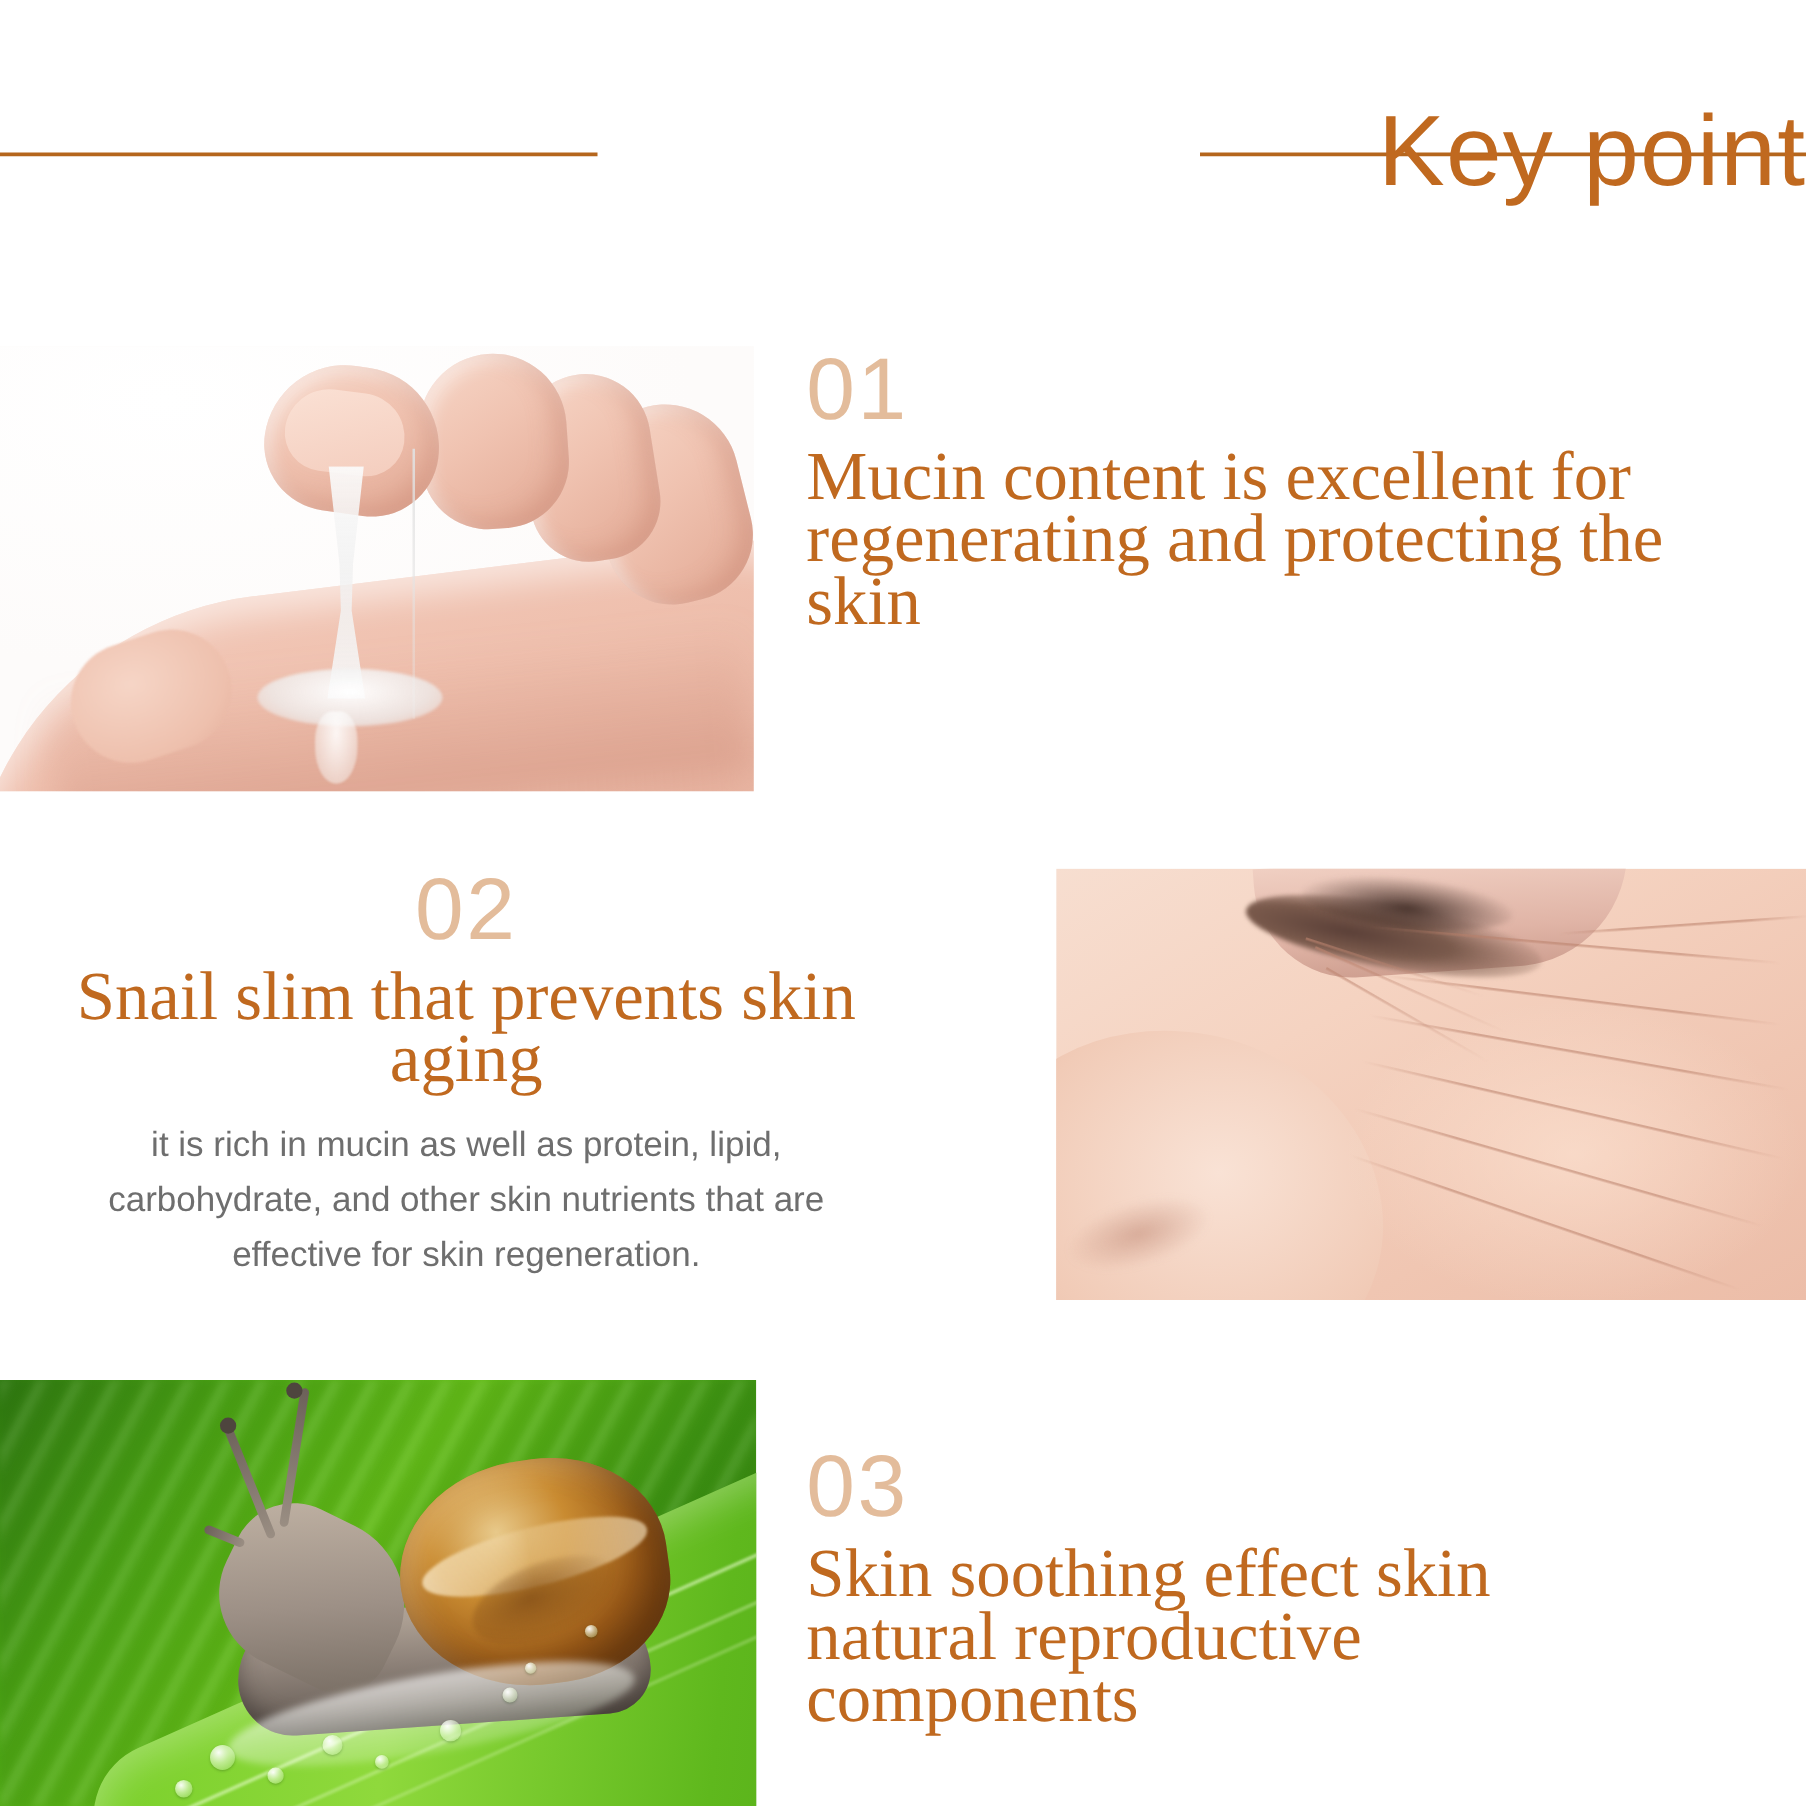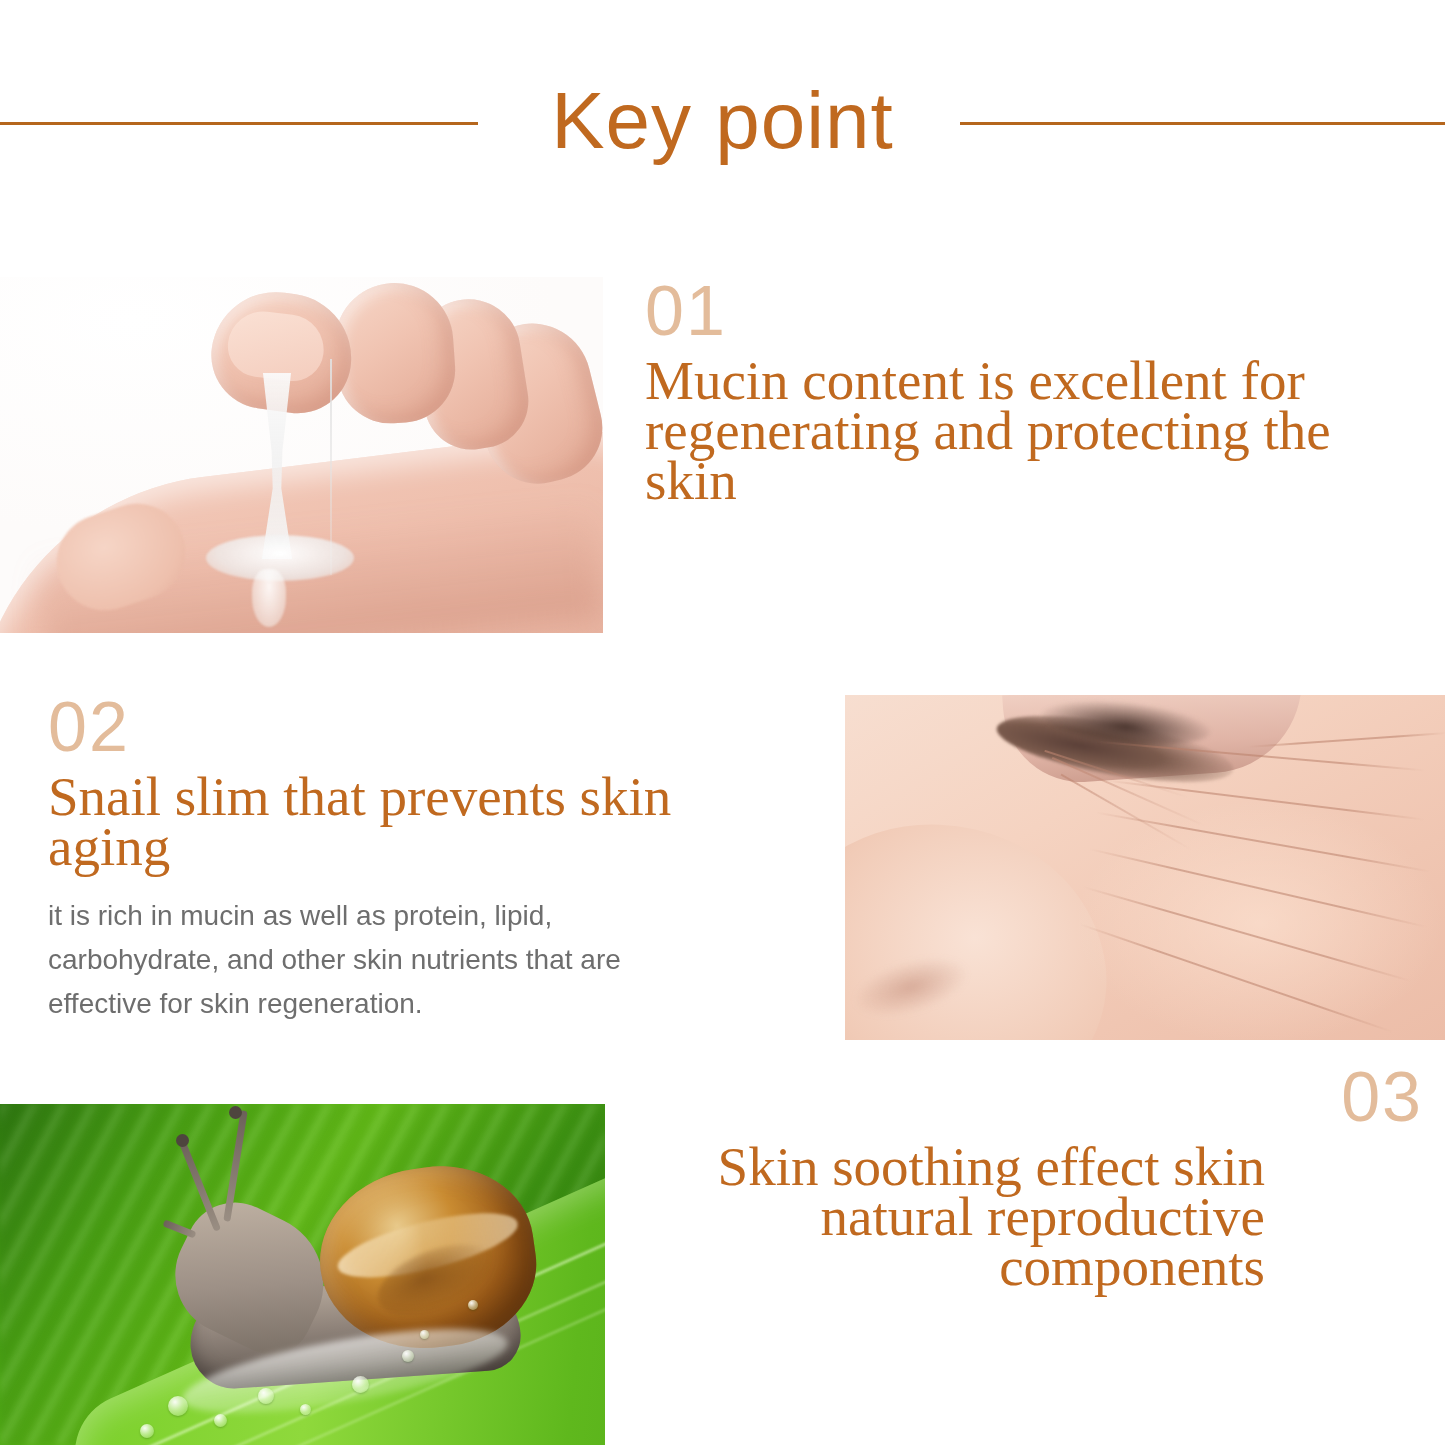--- a/index.html
+++ b/index.html
@@ -12,21 +12,21 @@
   }
   .page{position:relative;width:1445px;height:1445px;background:#fff;}
 
   
   .header{position:absolute;left:0;top:62px;width:1445px;height:120px;}
   .rule{position:absolute;top:60px;height:3px;background:#b5661d;}
   .rule.left{left:0;width:478px;}
   .rule.right{left:960px;width:485px;}
   .header-title{
     position:absolute;left:0;top:0;width:1445px;
-    text-align:center;
+    text-align:right;
     font-family:"Liberation Sans", sans-serif;
     font-size:80px;font-weight:300;line-height:118px;
     color:#c0691f;letter-spacing:1px;
   }
 
   
   .photo{position:absolute;overflow:hidden;background:#f7f3ef;}
   .txt{position:absolute;}
   .num{
     font-family:"Liberation Sans", sans-serif;
@@ -212,21 +212,21 @@
     <div class="gel-strand"></div>
     <div class="gel-pool"></div>
     <div class="gel-drip"></div>
   </div>
 
   <div class="txt" style="left:645px;top:282px;width:778px;">
     <div class="num">01</div>
     <div class="head">Mucin content is excellent for regenerating and protecting the skin</div>
   </div>
 
-  <div class="txt" style="left:48px;top:698px;width:650px;">
+  <div class="txt" style="left:48px;top:698px;width:650px;text-align:center;">
     <div class="num">02</div>
     <div class="head">Snail slim that prevents skin aging</div>
     <div class="body">it is rich in mucin as well as protein, lipid, carbohydrate, and other skin nutrients that are effective for skin regeneration.</div>
   </div>
 
   <div class="photo" id="photo-skin">
     <div class="skin-bg"></div>
     <div class="nose"></div>
     <div class="nostril"></div>
     <div class="eyelid"></div>
@@ -270,18 +270,18 @@
     <div class="drop" style="left:214px;top:310px;width:13px;height:13px;"></div>
     <div class="drop" style="left:258px;top:284px;width:16px;height:16px;"></div>
     <div class="drop" style="left:300px;top:300px;width:11px;height:11px;"></div>
     <div class="drop" style="left:352px;top:272px;width:17px;height:17px;"></div>
     <div class="drop" style="left:402px;top:246px;width:12px;height:12px;"></div>
     <div class="drop" style="left:420px;top:226px;width:9px;height:9px;"></div>
     <div class="drop" style="left:140px;top:320px;width:14px;height:14px;"></div>
     <div class="drop" style="left:468px;top:196px;width:10px;height:10px;"></div>
   </div>
 
-  <div class="txt" style="left:645px;top:1068px;width:778px;text-align:right;">
+  <div class="txt" style="left:645px;top:1160px;width:778px;">
     <div class="num">03</div>
     <div class="head" style="width:620px;">Skin soothing effect skin natural reproductive components</div>
   </div>
 
 </div>
 
 </body></html>

